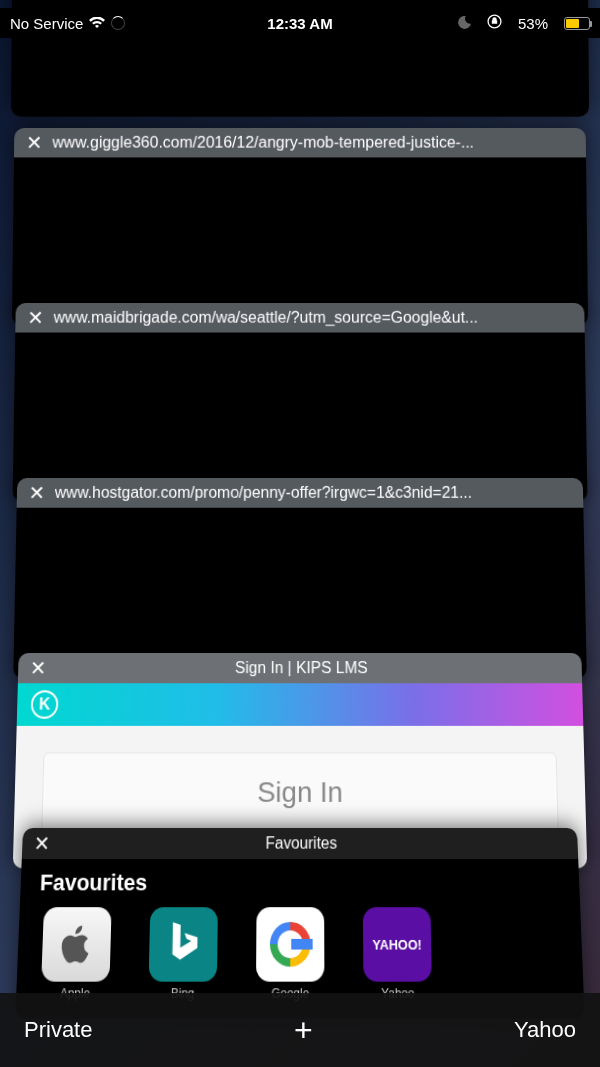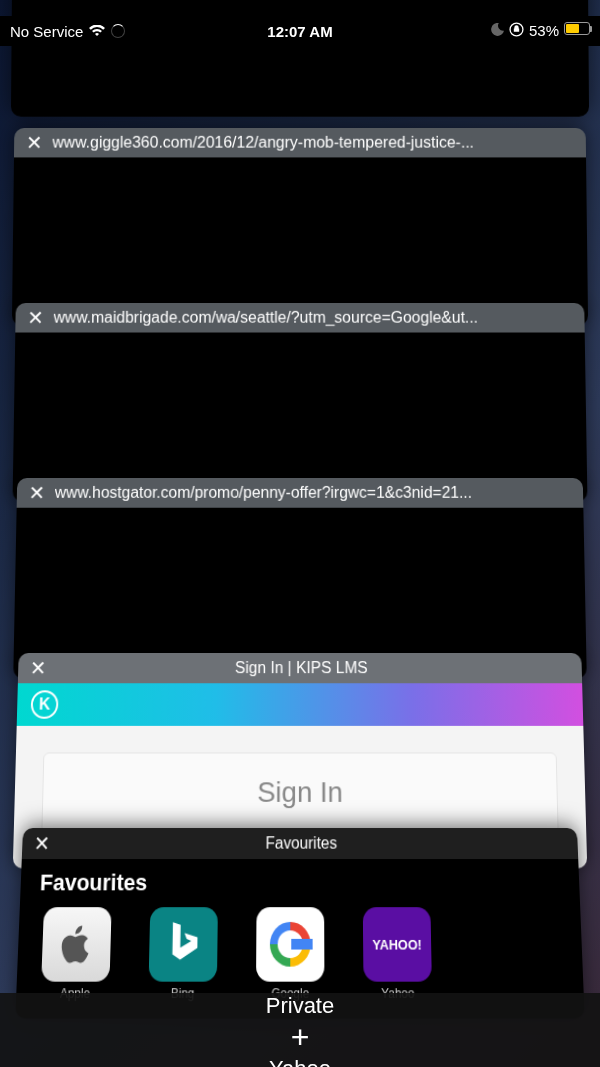--- a/index.html
+++ b/index.html
@@ -9,32 +9,32 @@
       background: linear-gradient(135deg, #0a1530 0%, #1a2845 30%, #2d3a5a 60%, #3a2838 100%);
       font-family: -apple-system, "Helveticc Neue", Helvetica, Arial, sans-serif;
       overflow: hidden;
       position: relative;
       color: #fff;
     }
 
     
     .status-bar {
       position: absolute;
-      top: 16px; left: 0; right: 0;
+      top: 8px; left: 0; right: 0;
       height: 30px;
       display: flex;
       align-items: center;
       padding: 0 10px;
       font-size: 15px;
       z-index: 100;
       background: #000;
     }
     .status-left { display: flex; align-items: center; gap: 6px; }
     .status-center { position: absolute; left: 50%; transform: translateX(-50%); font-weight: 600; }
-    .status-right { margin-left: auto; display: flex; align-items: flex-start; gap: 5px; }
+    .status-right { margin-left: auto; display: flex; align-items: center; gap: 16px; }
     .wifi-icon { display:inline-block; }
     .spinner {
       width: 14px; height: 14px;
       border: 1.5px solid rgba(255,255,255,0.25);
       border-top-color: #fff;
       border-radius: 50%;
     }
     .moon { display:inline-block; opacity:.6; }
     .battery {
       width: 26px; height: 13px;
@@ -160,39 +160,38 @@
     .toolbar {
       position: absolute;
       bottom: 0; left: 0; right: 0;
       height: 74px;
       background: rgba(18,18,18,0.92);
       display: flex;
       align-items: center;
       justify-content: space-between;
       padding: 0 24px;
       font-size: 22px;
-      flex-direction: column;
     }
     .toolbar .plus { font-size: 32px; font-weight: 300; }
     .toolbar span { cursor: pointer; }
   </style>
 </head>
 <body>
 
 <div class="status-bar">
   <div class="status-left">
     <span>No Service</span>
     <span class="wifi-icon">
       <svg width="16" height="12" viewBox="0 0 16 12">
           <path d="M8 11 L6 9 A3 3 0 0 1 10 9 Z M3 6 A7 7 0 0 1 13 6 L11.3 7.6 A4.6 4.6 0 0 0 4.7 7.6 Z M0 3 A11 11 0 0 1 16 3 L14.2 4.7 A8.5 8.5 0 0 0 1.8 4.7 Z" fill="#fff"></path>
         </svg>
     </span>
     <span class="spinner"></span>
   </div>
-  <div class="status-center">12:07 AM</div>
+  <div class="status-center">12:33 AM</div>
   <div class="status-right">
     <span class="moon">
       <svg width="13" height="13" viewBox="0 0 10 10">
           <path d="M6 0 A5 5 0 1 0 10 6 A4 4 0 0 1 6 0" fill="#aaa"></path>
         </svg>
     </span>
     <span>
       <svg width="15" height="15" viewBox="0 0 14 14">
           <circle cx="7" cy="7" r="6" fill="none" stroke="#fff" stroke-width="1.2"></circle>
           <path d="M5 6 V5 a2 2 0 0 1 4 0 V6 H9.5 V9 H4.5 V6 Z" fill="#fff"></path>

